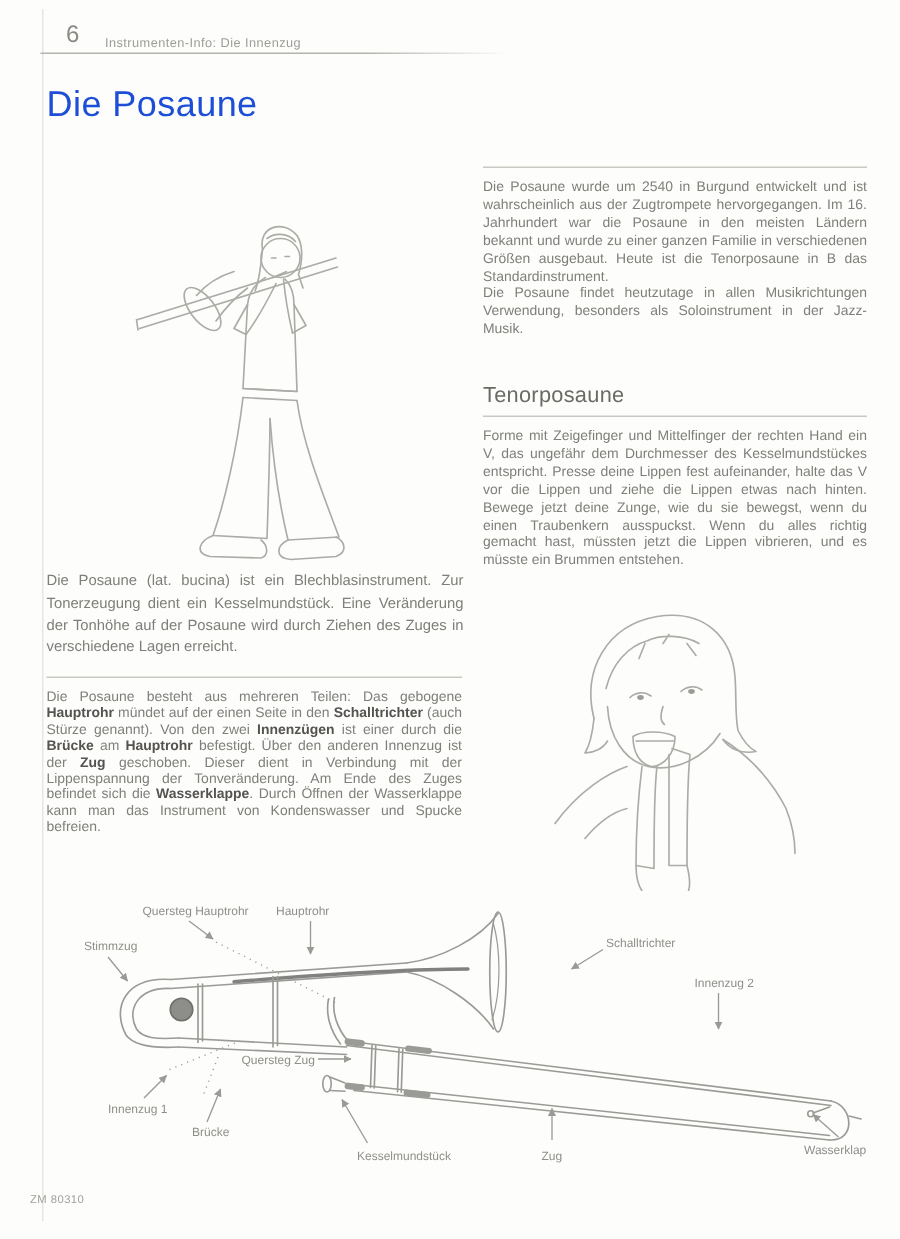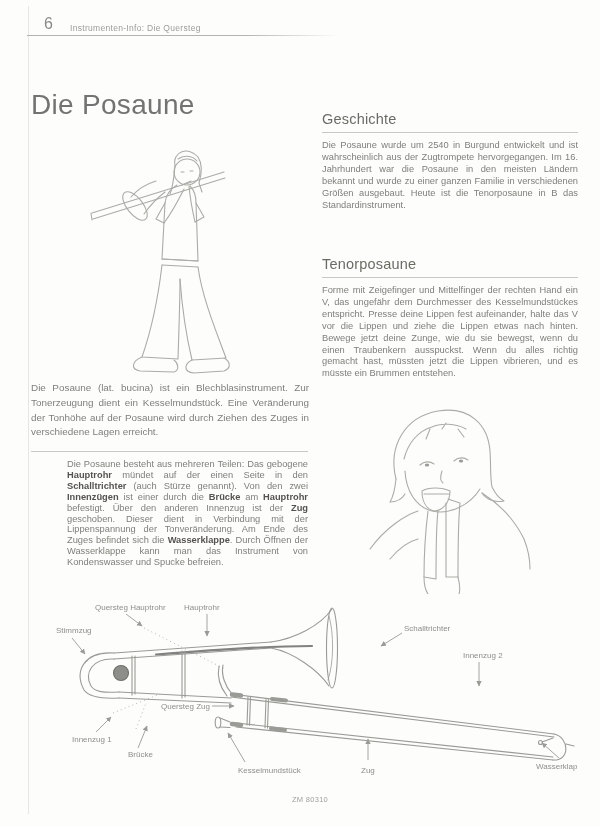--- a/index.html
+++ b/index.html
@@ -5,50 +5,50 @@
   html,body{margin:0;padding:0;background:#fdfdfb;}
   #page{position:relative;width:600px;height:826px;background:#fdfdfb;overflow:hidden;
         font-family:"Liberation Sans",sans-serif;color:#7c7c78;}
   .edge-line{position:absolute;left:28px;top:6px;bottom:12px;width:1px;background:rgba(90,90,85,0.14);}
   
   .pagenum{position:absolute;left:44px;top:15px;font-size:16px;color:#8a8a86;}
   .sectitle{position:absolute;left:70px;top:23px;font-size:8.5px;letter-spacing:.3px;color:#9c9c98;}
   .head-rule{position:absolute;left:27px;top:35px;width:312px;height:1px;
              background:linear-gradient(to right,#b4b4af 70%,rgba(180,180,175,0));}
   
-  .page-title{position:absolute;left:31px;top:89px;margin:0;font-size:28px;font-weight:400;
-              color:#737373;letter-spacing:.3px;}
+  .page-title{position:absolute;left:31px;top:56px;margin:0;font-size:24px;font-weight:400;
+              color:#1d4ed8;letter-spacing:.3px;}
   
   .section{position:absolute;}
   .section h2{margin:0 0 5px 0;font-size:14.5px;font-weight:400;color:#6b6b66;letter-spacing:.2px;}
   .h-rule{height:1px;background:#c9c9c3;}
   .body-text{text-align:justify;font-size:9.3px;line-height:11.9px;color:#7e7e7a;}
   .body-text p{margin:0;}
-  .tight{line-height:10.9px;margin-left:36px;}
+  .tight{line-height:10.9px;}
   .bold{font-weight:bold;color:#555350;}
   .intro{position:absolute;left:31px;top:381px;width:278px;text-align:justify;
          font-size:9.9px;line-height:14.8px;color:#7e7e7a;}
   
   .illo{position:absolute;}
   
   .diagram{position:absolute;left:26px;top:596px;}
   .diagram text{font-size:8px;fill:#8e8e8a;}
   
-  .footer{position:absolute;left:20px;top:795px;width:580px;text-align:center;
+  .footer{position:absolute;left:20px;top:795px;width:580px;text-align:left;
           font-size:7.5px;color:#a0a09c;letter-spacing:.3px;}
 </style>
 </head>
 <body>
 
 <div id="page">
 
   <div class="edge-line"></div>
 
   <div class="pagenum">6</div>
-  <div class="sectitle">Instrumenten-Info: Die Quersteg</div>
+  <div class="sectitle">Instrumenten-Info: Die Innenzug</div>
   <div class="head-rule"></div>
 
   <h1 class="page-title">Die Posaune</h1>
 
   <svg class="illo" style="left:86px;top:139px" width="225" height="242" viewBox="0 0 225 242">
     <g fill="none" stroke="#ababa7" stroke-width="1.1" stroke-linecap="round" stroke-linejoin="round">
       <g>
         <path d="M6,74 L138,33"></path>
         <path d="M7,80 L139,39"></path>
         <path d="M5,74 L6,81"></path>
@@ -78,24 +78,24 @@
   </svg>
 
   <div class="intro">Die Posaune (lat. bucina) ist ein Blechblasinstrument. Zur Tonerzeugung dient ein Kesselmundstück. Eine Veränderung der Tonhöhe auf der Posaune wird durch Ziehen des Zuges in verschiedene Lagen erreicht.</div>
 
   <div class="section" style="left:31px;top:451px;width:277px">
     <div class="h-rule"></div>
     <div class="body-text tight" style="margin-top:7px"><span>Die Posaune besteht aus mehreren Teilen: Das gebogene </span><span class="bold">Hauptrohr</span><span> mündet auf der einen Seite in den </span><span class="bold">Schalltrichter</span><span> (auch Stürze genannt). Von den zwei </span><span class="bold">Innenzügen</span><span> ist einer durch die </span><span class="bold">Brücke</span><span> am </span><span class="bold">Hauptrohr</span><span> befestigt. Über den anderen Innenzug ist der </span><span class="bold">Zug</span><span> geschoben. Dieser dient in Verbindung mit der Lippenspannung der Tonveränderung. Am Ende des Zuges befindet sich die </span><span class="bold">Wasserklappe</span><span>. Durch Öffnen der Wasserklappe kann man das Instrument von Kondenswasser und Spucke befreien.</span></div>
   </div>
 
   <div class="section" style="left:322px;top:111px;width:256px">
-    <h2>Geschichte</h2>
     <div class="h-rule"></div>
     <div class="body-text" style="margin-top:7px">
         <p>Die Posaune wurde um 2540 in Burgund entwickelt und ist wahrscheinlich aus der Zugtrompete hervorgegangen. Im 16. Jahrhundert war die Posaune in den meisten Ländern bekannt und wurde zu einer ganzen Familie in verschiedenen Größen ausgebaut. Heute ist die Tenorposaune in B das Standardinstrument.</p>
+        <p>Die Posaune findet heutzutage in allen Musikrichtungen Verwendung, besonders als Soloinstrument in der Jazz-Musik.</p>
       </div>
   </div>
 
   <div class="section" style="left:322px;top:256px;width:256px">
     <h2>Tenorposaune</h2>
     <div class="h-rule"></div>
     <div class="body-text" style="margin-top:7px">Forme mit Zeigefinger und Mittelfinger der rechten Hand ein V, das ungefähr dem Durchmesser des Kesselmundstückes entspricht. Presse deine Lippen fest aufeinander, halte das V vor die Lippen und ziehe die Lippen etwas nach hinten. Bewege jetzt deine Zunge, wie du sie bewegst, wenn du einen Traubenkern ausspuckst. Wenn du alles richtig gemacht hast, müssten jetzt die Lippen vibrieren, und es müsste ein Brummen entstehen.</div>
   </div>
 
   <svg class="illo" style="left:366px;top:399px" width="170" height="195" viewBox="0 0 170 195">

